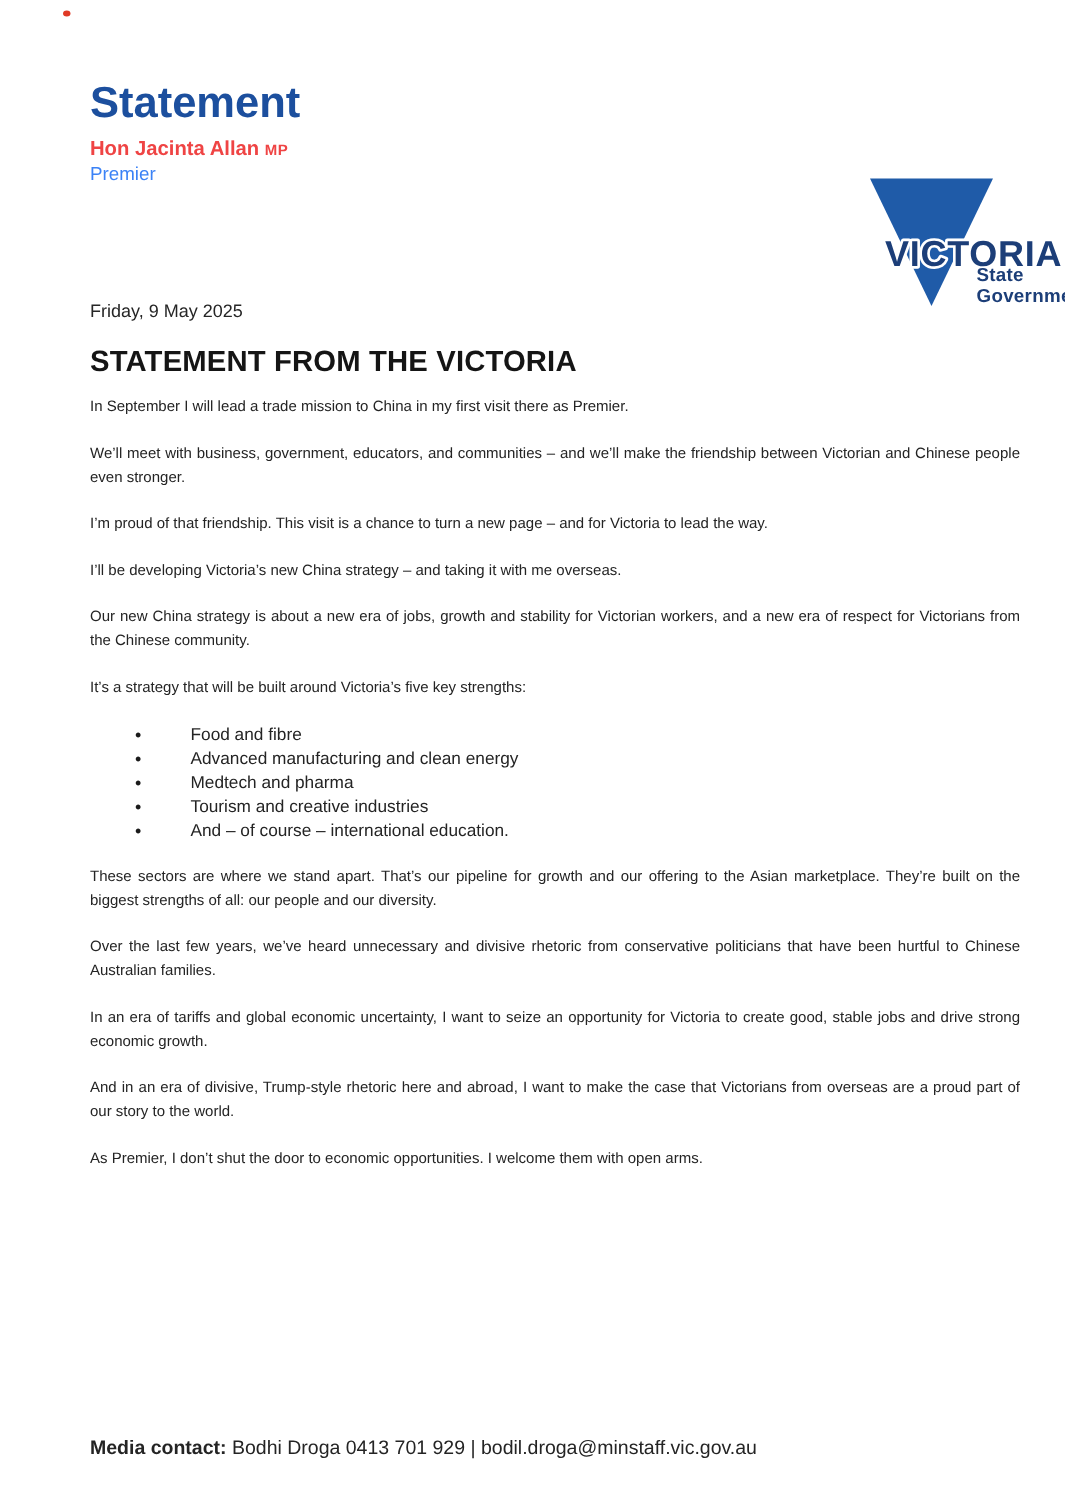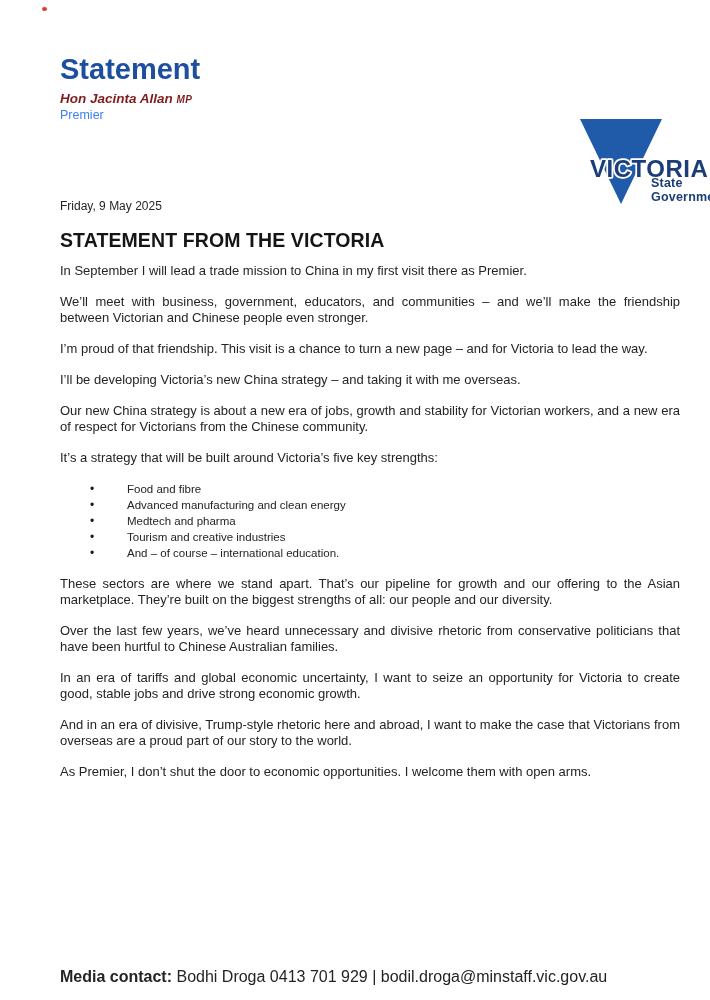--- a/index.html
+++ b/index.html
@@ -28,22 +28,21 @@
   .masthead-title {
     font-size: 29px; line-height: 30px;
     font-weight: bold;
     color: #1c4f9e;
     letter-spacing: 0px;
   }
   .author-name {
     margin-top: 7px;
     font-size: 13.5px; line-height: 16px;
     font-weight: bold;
-    color: #7f1d1d;
-    font-style: italic;
+    color: #ef4444;
   }
   .author-name .suffix {
     font-size: 10px; font-weight: bold; letter-spacing: 0.3px;
   }
   .author-role {
     font-size: 12.5px; line-height: 15px;
     color: #3b82f6;
   }
   
   .logo {
@@ -78,21 +77,21 @@
   }
   .headline {
     margin-top: 16px;
     font-size: 19.5px; line-height: 22px;
     font-weight: bold;
     color: #151515;
     letter-spacing: 0.1px;
   }
   .body-copy { margin-top: 12px; }
   .body-copy p {
-    font-size: 13px;
+    font-size: 10px;
     line-height: 16px;
     text-align: justify;
     color: #242424;
     margin-bottom: 15px;
   }
   ul.strengths {
     list-style: none;
     margin: 0 0 15px 0;
     padding-left: 30px;
   }
@@ -105,22 +104,22 @@
   }
   ul.strengths li::before {
     content: "\2022";
     position: absolute;
     left: 0; top: 0;
     font-size: 12px;
     color: #1a1a1a;
   }
   .footer {
     position: absolute;
-    left: 48px; right: 42px; bottom: 16px;
-    font-size: 16px; line-height: 15px;
+    left: 48px; right: 42px; bottom: 28px;
+    font-size: 13px; line-height: 15px;
     color: #242424;
   }
   .footer .label { font-weight: bold; }
 </style>
 </head>
 <body>
 
 <div class="page">
   <div class="red-speck"></div>
 

